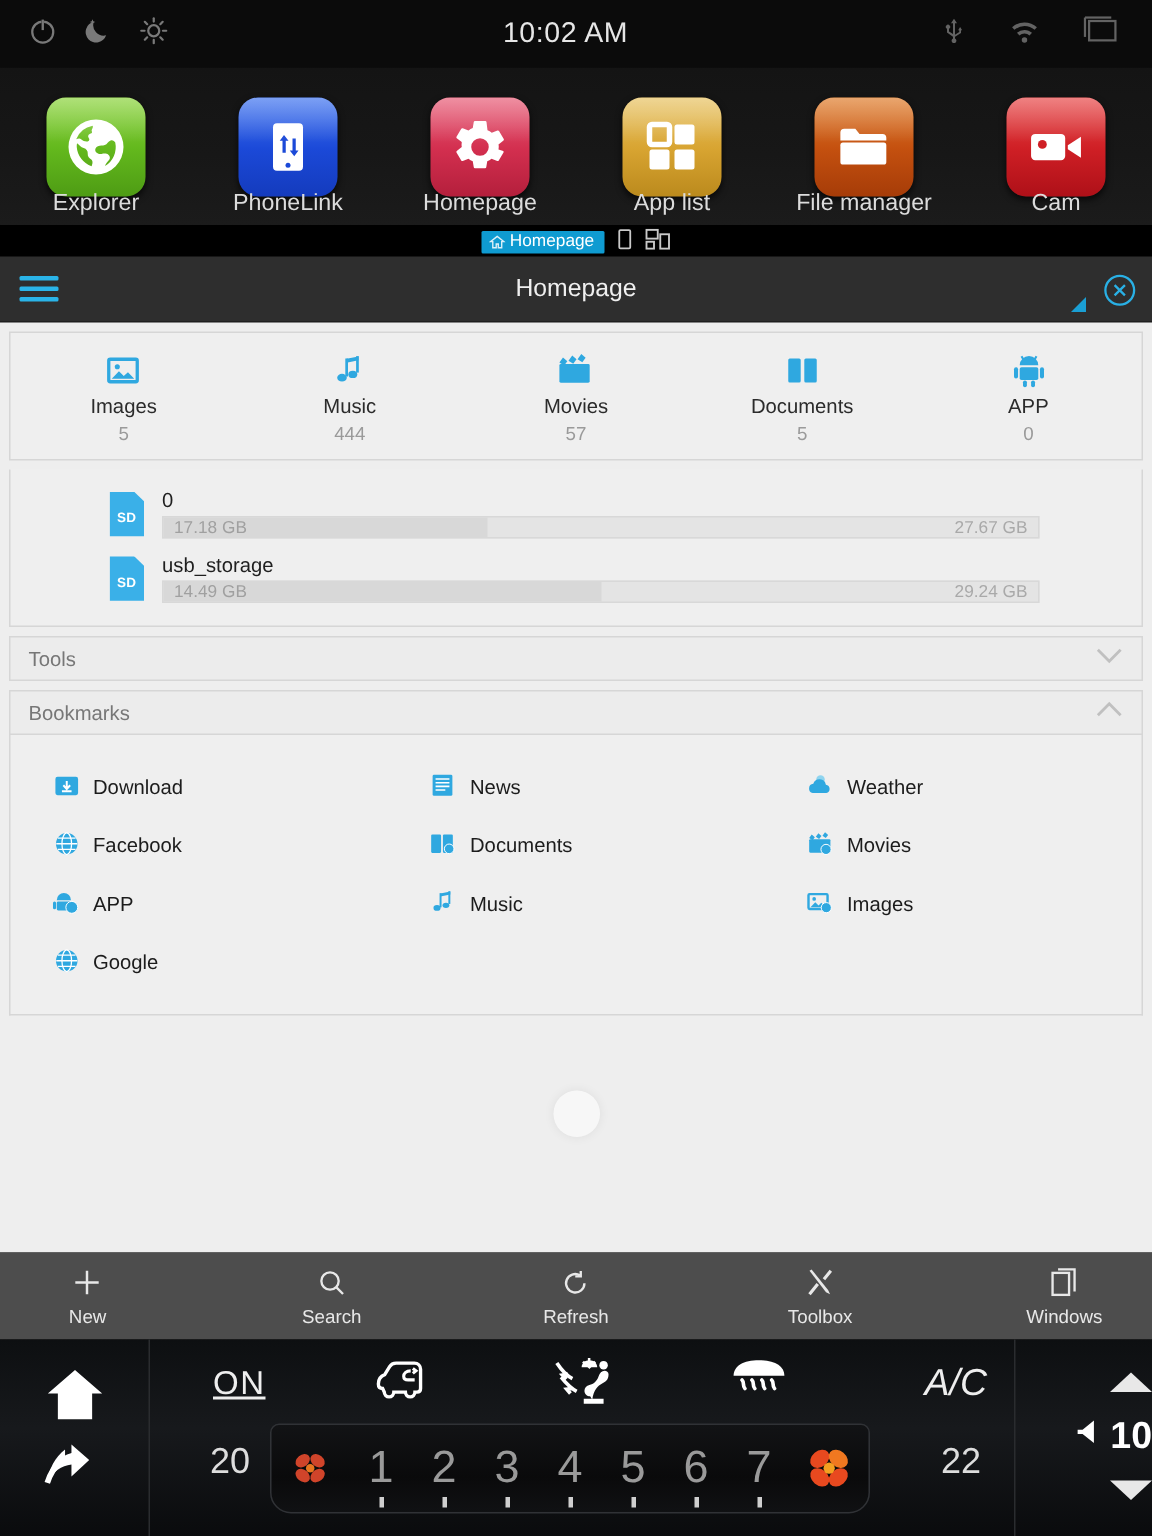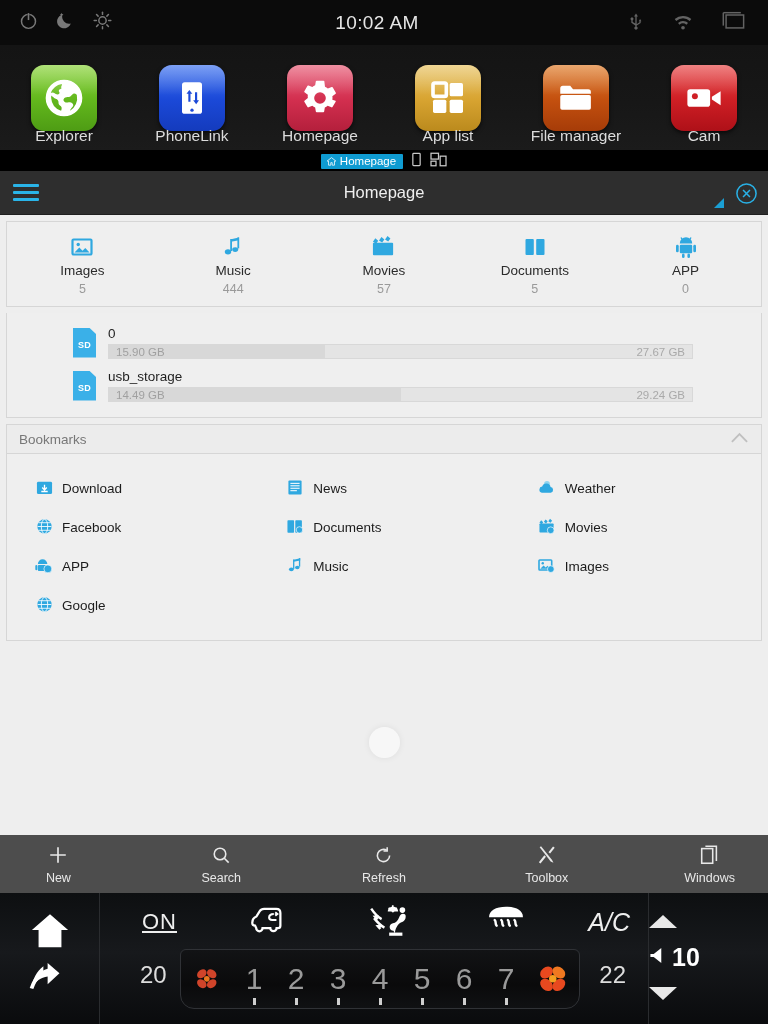--- a/index.html
+++ b/index.html
@@ -164,21 +164,21 @@
     background:linear-gradient(180deg,#0d0f11 0%,#17191c 45%,#0a0b0d 100%);
     display:flex;
   }
   .car-nav{
     width:100px; display:flex; flex-direction:column; align-items:center;
     justify-content:space-around; padding:14px 0 18px 0;
     border-right:1px solid #2a2c2f;
   }
   .car-mid{ flex:1; position:relative; }
   .car-vol{
-    width:120px; display:flex; flex-direction:column; align-items:flex-start;
+    width:92px; display:flex; flex-direction:column; align-items:flex-end;
     justify-content:space-around; padding:14px 0 16px 0;
     border-left:1px solid #2a2c2f;
   }
   .car-row1{
     position:absolute; left:0; right:0; top:6px; height:46px;
     display:flex; align-items:center;
   }
   .c-on{ position:absolute; left:42px; color:#eee; font-size:22px; letter-spacing:1px;text-decoration:underline; }
   .c-ac{ position:absolute; right:18px; color:#eee; font-size:25px; font-style:italic; }
   .c-i1{ position:absolute; left:150px; }
@@ -429,40 +429,48 @@
 
     <div class="stor-panel">
       <div class="stor">
         <div class="sd">
             <span>SD</span>
           </div>
         <div class="stor-main">
           <div class="stor-name">0</div>
           <div class="bar">
             <div class="bar-fill" style="width:37%"></div>
-            <div class="bar-used">15.90 GB</div>
+            <div class="bar-used">17.18 GB</div>
             <div class="bar-total">27.67 GB</div>
           </div>
         </div>
       </div>
       <div class="stor">
         <div class="sd">
             <span>SD</span>
           </div>
         <div class="stor-main">
           <div class="stor-name">usb_storage</div>
           <div class="bar">
             <div class="bar-fill" style="width:50%"></div>
             <div class="bar-used">14.49 GB</div>
             <div class="bar-total">29.24 GB</div>
           </div>
         </div>
       </div>
     </div>
 
+    <div class="sect">
+      <span class="sect-label">Tools</span>
+      <span class="chev">
+        <svg width="19" height="12" viewBox="0 0 20 12">
+            <path d="M2 2l8 8 8-8" fill="none" stroke="#8c8c8c" stroke-width="2"></path>
+          </svg>
+      </span>
+    </div>
 
     <div class="sect">
       <span class="sect-label">Bookmarks</span>
       <span class="chev">
         <svg width="19" height="12" viewBox="0 0 20 12">
             <path d="M2 10l8-8 8 8" fill="none" stroke="#8c8c8c" stroke-width="2"></path>
           </svg>
       </span>
     </div>
 

